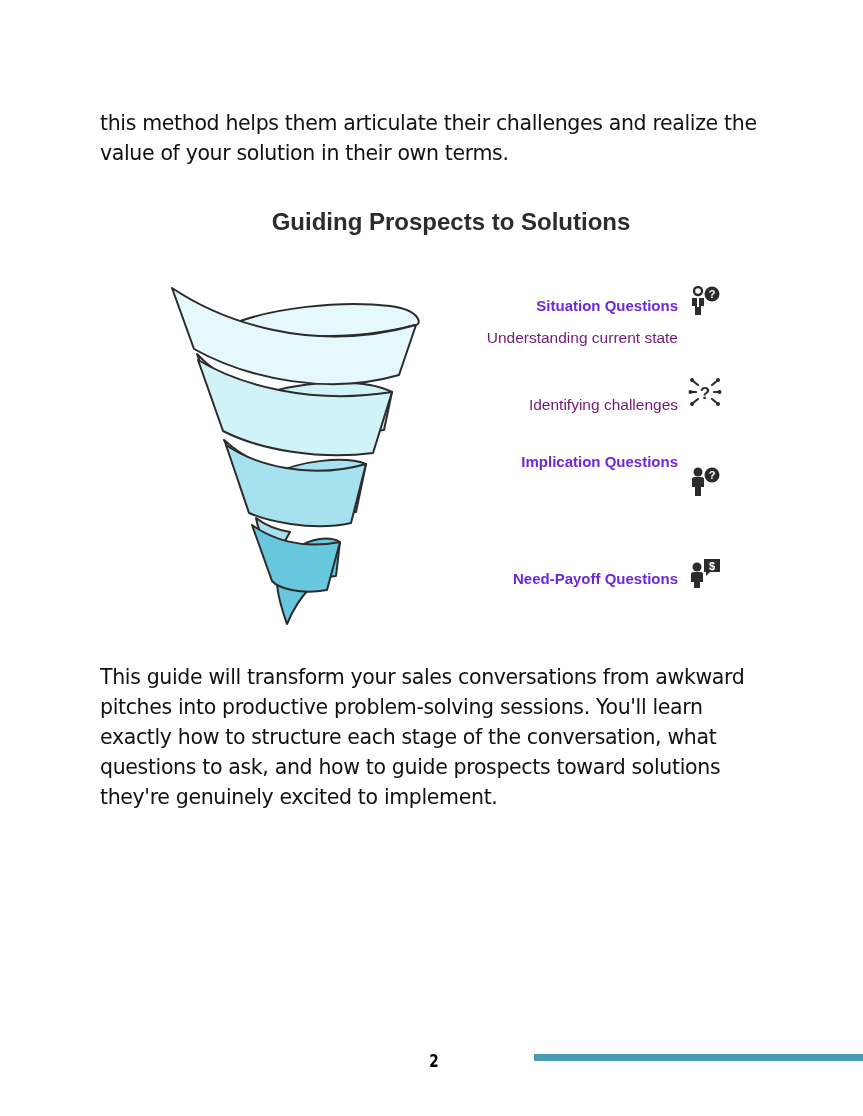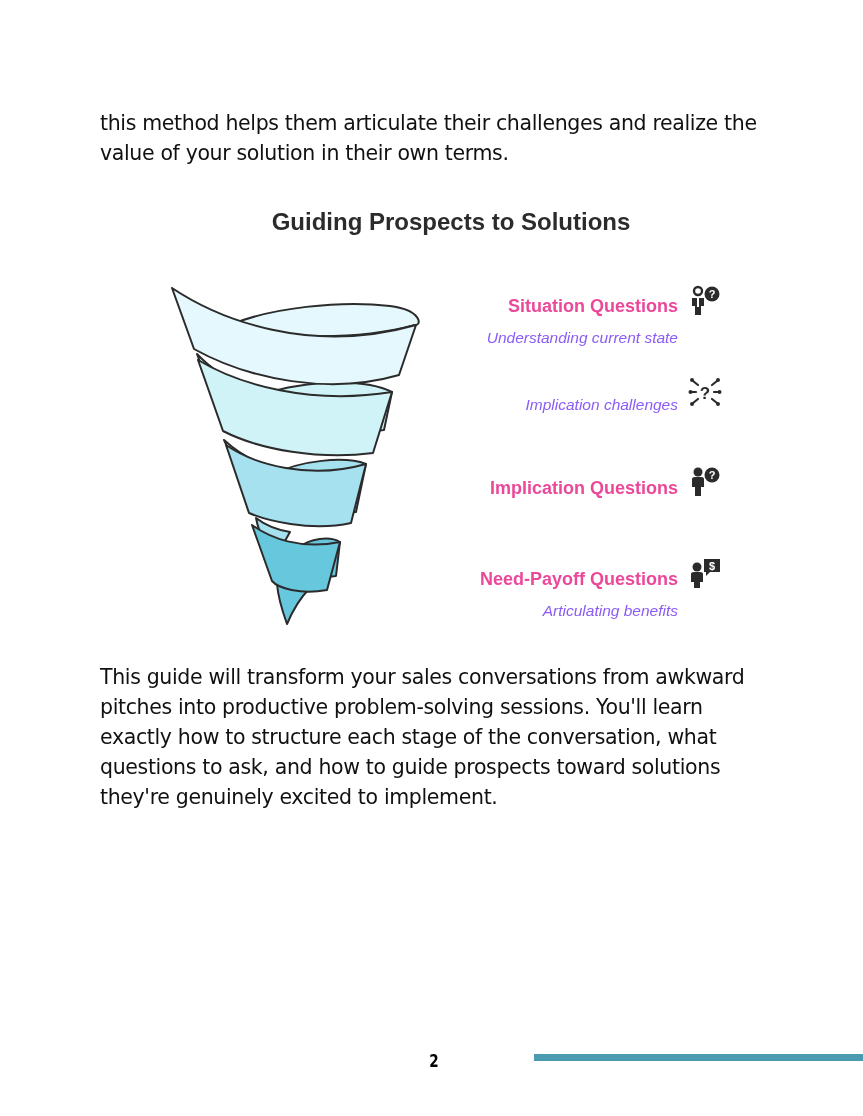--- a/index.html
+++ b/index.html
@@ -53,34 +53,33 @@
 
     .stage {
       position: absolute;
       right: 185px;
       text-align: right;
     }
     .stage-title {
       display: block;
       font-family: "Liberation Sans", sans-serif;
       font-weight: bold;
-      font-size: 18px;
-      color: #ec4899;
+      font-size: 15px;
+      color: #6d28d9;
       line-height: 24px;
       white-space: nowrap;
     }
     .stage-sub {
       display: block;
       margin-top: 11px;
       font-family: "Liberation Sans", sans-serif;
       font-size: 15.5px;
-      color: #8b5cf6;
+      color: #701a75;
       line-height: 18px;
       white-space: nowrap;
-      font-style: italic;
     }
     .stage-icon {
       position: absolute;
       left: 688px;
       width: 34px;
       height: 30px;
     }
 
     .page-number {
       position: absolute;
@@ -144,53 +143,52 @@
 </div>
 <svg class="stage-icon" style="top:285px;" viewBox="0 0 34 30" xmlns="http://www.w3.org/2000/svg">
   <circle cx="10" cy="6" r="4" fill="none" stroke="#2b2b2b" stroke-width="2.4"></circle>
   <path d="M4,13 H16 V21 H13 V30 H7 V21 H4 Z" fill="#2b2b2b"></path>
   <rect x="9" y="13" width="2" height="9" fill="#ffffff"></rect>
   <circle cx="24" cy="9" r="7.5" fill="#2b2b2b"></circle>
   <text x="24" y="13" text-anchor="middle" font-family="Liberation Sans, sans-serif" font-weight="bold" font-size="11" fill="#ffffff">?</text>
 </svg>
 
 <div class="stage" style="top:385px;">
-  <span class="stage-sub">Implication challenges</span>
+  <span class="stage-sub">Identifying challenges</span>
 </div>
 <svg class="stage-icon" style="top:377px;" viewBox="0 0 34 30" xmlns="http://www.w3.org/2000/svg">
   <g fill="#2b2b2b" stroke="#2b2b2b" stroke-width="2.2" stroke-linecap="round">
     <line x1="5" y1="4" x2="10" y2="8"></line>
     <line x1="29" y1="4" x2="24" y2="8"></line>
     <line x1="5" y1="26" x2="10" y2="22"></line>
     <line x1="29" y1="26" x2="24" y2="22"></line>
     <line x1="3" y1="15" x2="8" y2="15"></line>
     <line x1="31" y1="15" x2="26" y2="15"></line>
     <circle cx="4" cy="3" r="2" stroke="none"></circle>
     <circle cx="30" cy="3" r="2" stroke="none"></circle>
     <circle cx="4" cy="27" r="2" stroke="none"></circle>
     <circle cx="30" cy="27" r="2" stroke="none"></circle>
     <circle cx="2.5" cy="15" r="2" stroke="none"></circle>
     <circle cx="31.5" cy="15" r="2" stroke="none"></circle>
   </g>
   <text x="17" y="22" text-anchor="middle" font-family="Liberation Sans, sans-serif" font-weight="bold" font-size="17" fill="#2b2b2b">?</text>
 </svg>
 
-<div class="stage" style="top:476px;text-align:center;">
+<div class="stage" style="top:450px;text-align:center;">
   <span class="stage-title">Implication Questions</span>
 </div>
 <svg class="stage-icon" style="top:466px;" viewBox="0 0 34 30" xmlns="http://www.w3.org/2000/svg">
   <circle cx="10" cy="6" r="4.5" fill="#2b2b2b"></circle>
   <path d="M4,13 Q4,11 7,11 H13 Q16,11 16,13 V21 H13 V30 H7 V21 H4 Z" fill="#2b2b2b"></path>
   <circle cx="24" cy="9" r="7.5" fill="#2b2b2b"></circle>
   <text x="24" y="13" text-anchor="middle" font-family="Liberation Sans, sans-serif" font-weight="bold" font-size="11" fill="#ffffff">?</text>
 </svg>
 
 <div class="stage" style="top:567px;text-align:right;">
   <span class="stage-title">Need-Payoff Questions</span>
-  <span class="stage-sub">Articulating benefits</span>
 </div>
 <svg class="stage-icon" style="top:558px;" viewBox="0 0 34 30" xmlns="http://www.w3.org/2000/svg">
   <circle cx="9" cy="9" r="4.5" fill="#2b2b2b"></circle>
   <path d="M3,16 Q3,14 6,14 H12 Q15,14 15,16 V24 H12 V31 H6 V24 H3 Z" fill="#2b2b2b"></path>
   <path d="M16,1 H32 V14 H22 L18,18 V14 H16 Z" fill="#2b2b2b"></path>
   <text x="24" y="12" text-anchor="middle" font-family="Liberation Sans, sans-serif" font-weight="bold" font-size="11" fill="#ffffff">$</text>
 </svg>
 
 <p class="para para-bottom">This guide will transform your sales conversations from awkward pitches into productive problem-solving sessions. You'll learn exactly how to structure each stage of the conversation, what questions to ask, and how to guide prospects toward solutions they're genuinely excited to implement.</p>
 

